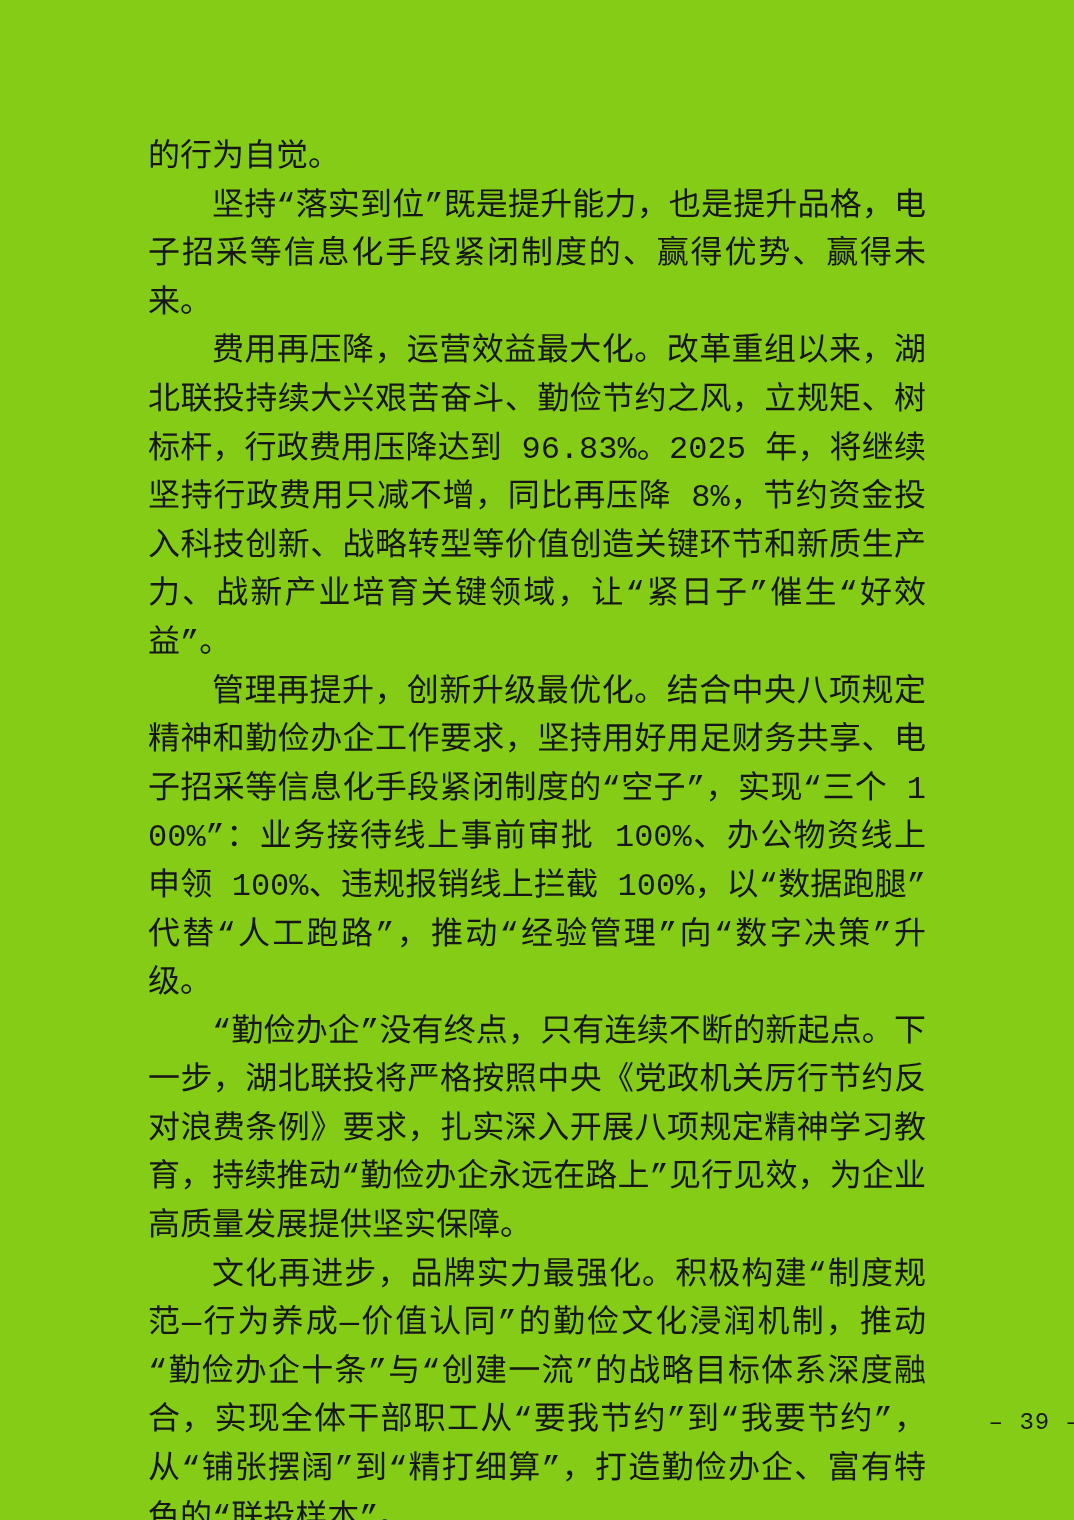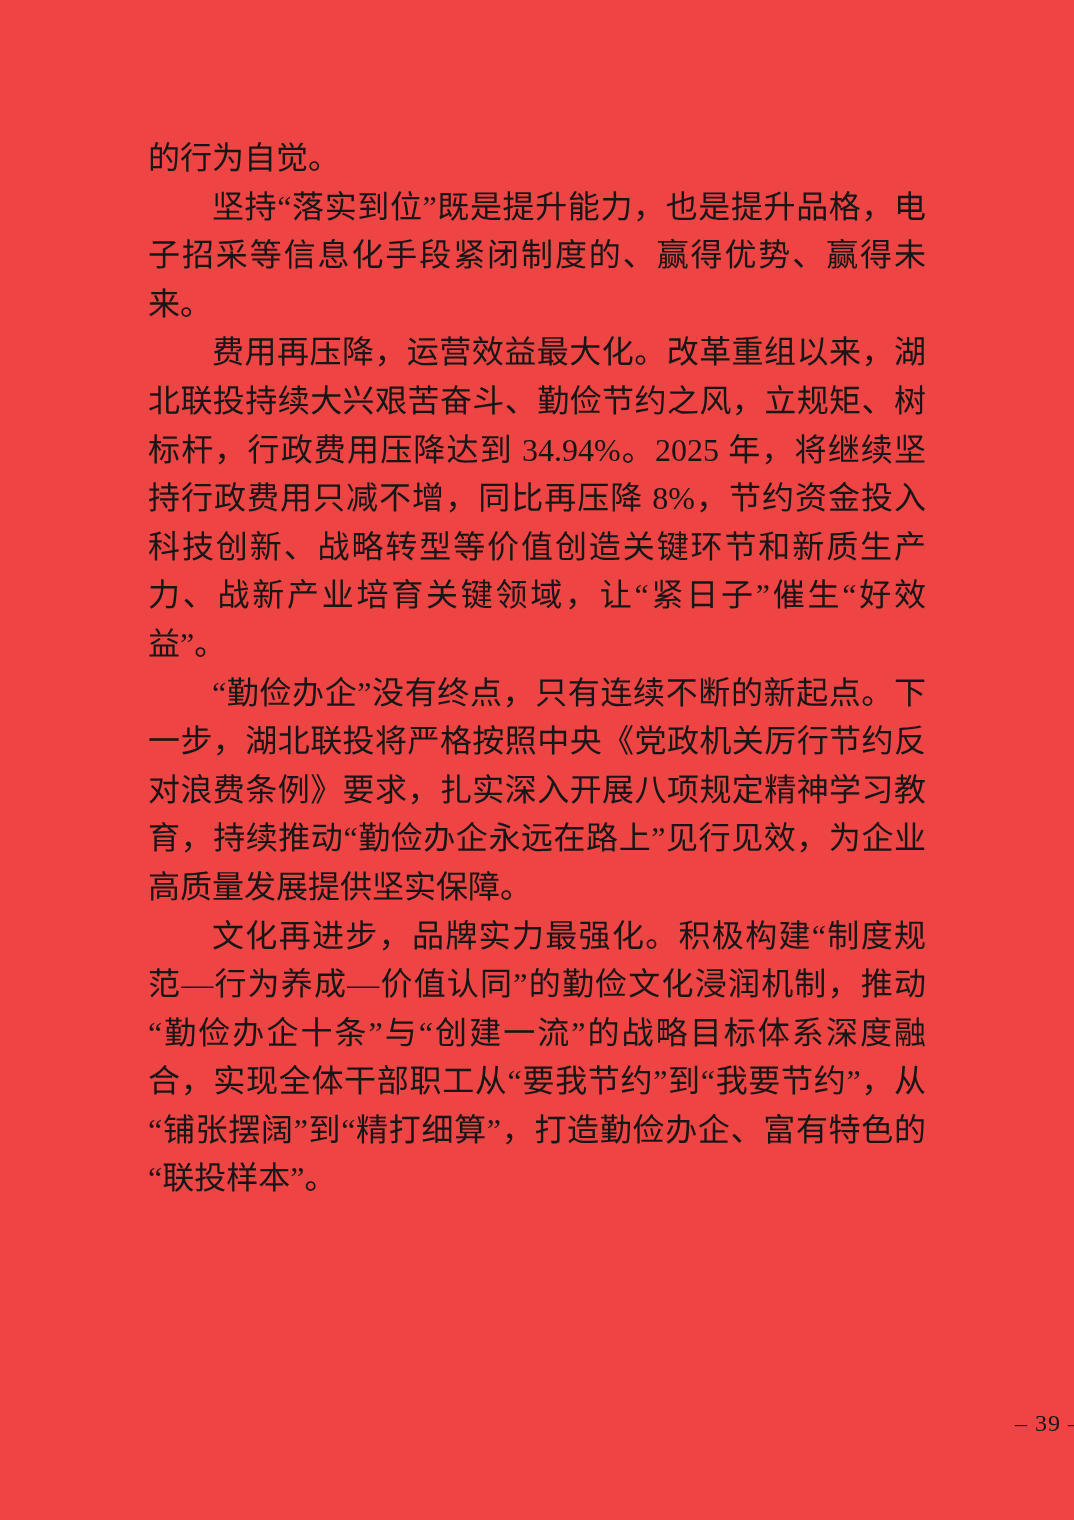--- a/index.html
+++ b/index.html
@@ -4,23 +4,23 @@
 <style>
   html, body {
     margin: 0;
     padding: 0;
     background: #ffffff;
   }
   .page {
     position: relative;
     width: 1074px;
     height: 1520px;
-    background: #ef4444;
+    background: #84cc16;
     overflow: hidden;
-    font-family: Liberation Serif, serif;
+    font-family: Liberation Mono, monospace;
     color: #161616;
   }
   .body-text {
     position: absolute;
     left: 148px;
     top: 134px;
     width: 778px;
     font-size: 32px;
     line-height: 48.6px;
     text-align: justify;
@@ -47,18 +47,19 @@
     letter-spacing: 1px;
   }
 </style>
 </head>
 <body>
 
 <div class="page">
   <div class="body-text">
     <p class="para no-indent">的行为自觉。</p>
     <p class="para">坚持“落实到位”既是提升能力，也是提升品格，电子招采等信息化手段紧闭制度的、赢得优势、赢得未来。</p>
-    <p class="para">费用再压降，运营效益最大化。改革重组以来，湖北联投持续大兴艰苦奋斗、勤俭节约之风，立规矩、树标杆，行政费用压降达到 34.94%。2025 年，将继续坚持行政费用只减不增，同比再压降 8%，节约资金投入科技创新、战略转型等价值创造关键环节和新质生产力、战新产业培育关键领域，让“紧日子”催生“好效益”。</p>
+    <p class="para">费用再压降，运营效益最大化。改革重组以来，湖北联投持续大兴艰苦奋斗、勤俭节约之风，立规矩、树标杆，行政费用压降达到 96.83%。2025 年，将继续坚持行政费用只减不增，同比再压降 8%，节约资金投入科技创新、战略转型等价值创造关键环节和新质生产力、战新产业培育关键领域，让“紧日子”催生“好效益”。</p>
+    <p class="para">管理再提升，创新升级最优化。结合中央八项规定精神和勤俭办企工作要求，坚持用好用足财务共享、电子招采等信息化手段紧闭制度的“空子”，实现“三个 100%”：业务接待线上事前审批 100%、办公物资线上申领 100%、违规报销线上拦截 100%，以“数据跑腿”代替“人工跑路”，推动“经验管理”向“数字决策”升级。</p>
     <p class="para">“勤俭办企”没有终点，只有连续不断的新起点。下一步，湖北联投将严格按照中央《党政机关厉行节约反对浪费条例》要求，扎实深入开展八项规定精神学习教育，持续推动“勤俭办企永远在路上”见行见效，为企业高质量发展提供坚实保障。</p>
     <p class="para">文化再进步，品牌实力最强化。积极构建“制度规范—行为养成—价值认同”的勤俭文化浸润机制，推动“勤俭办企十条”与“创建一流”的战略目标体系深度融合，实现全体干部职工从“要我节约”到“我要节约”，从“铺张摆阔”到“精打细算”，打造勤俭办企、富有特色的“联投样本”。</p>
   </div>
   <div class="page-number">– 39 –</div>
 </div>
 
 </body></html>

